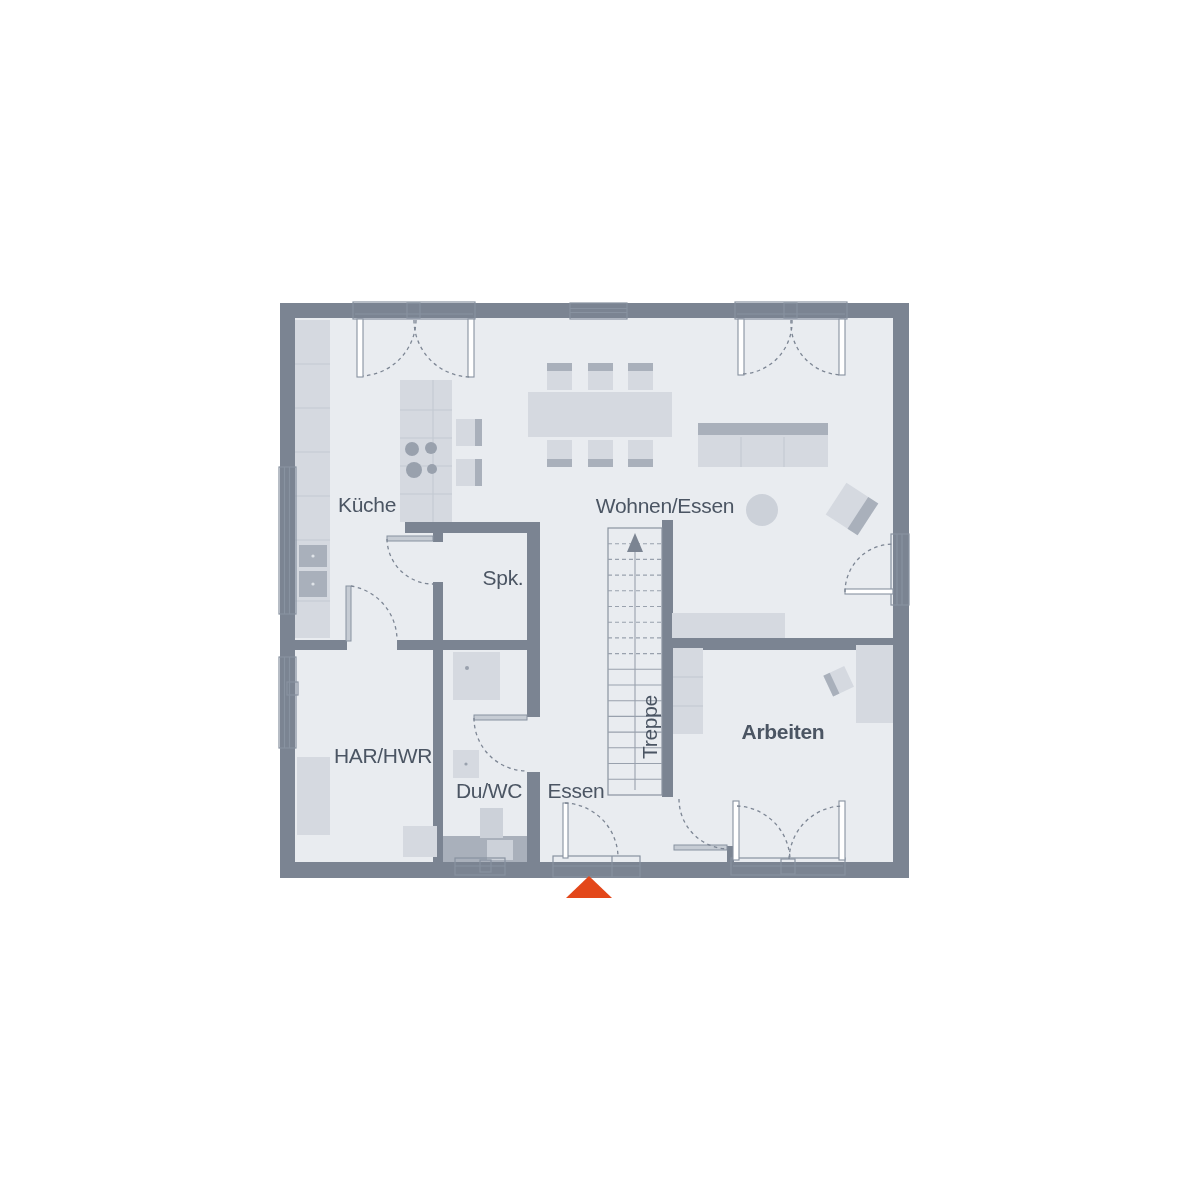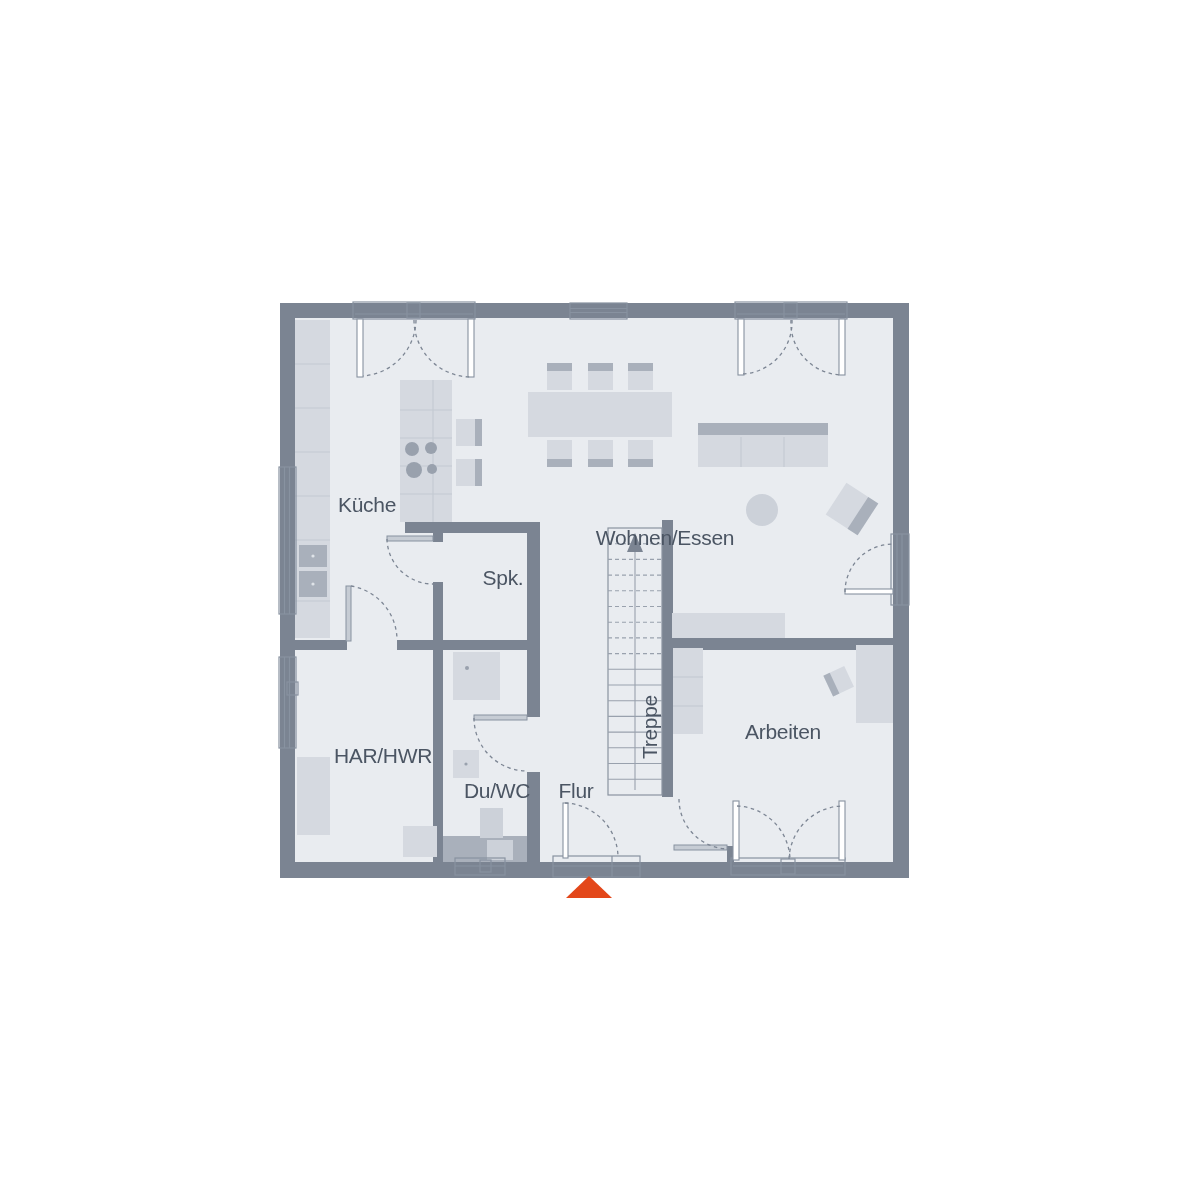--- a/index.html
+++ b/index.html
@@ -262,21 +262,21 @@
   </g>
   <g>
     <rect class="leafg" x="674" y="845" width="53" height="5"></rect>
     <path class="swing" d="M 679 799 A 50 50 0 0 0 729 849"></path>
   </g>
 
   <polygon class="arrowfill" points="589,876 566,898 612,898"></polygon>
 </svg>
 
 <div class="plan-label" style="left:367px;top:505px;">Küche</div>
-<div class="plan-label" style="left:665px;top:506px;margin-top:32px;">Wohnen/Essen</div>
+<div class="plan-label" style="left:665px;top:506px;">Wohnen/Essen</div>
 <div class="plan-label" style="left:503px;top:578px;">Spk.</div>
 <div class="plan-label" style="left:383px;top:732px;margin-top:24px;">HAR/HWR</div>
-<div class="plan-label" style="left:489px;top:791px;margin-left:8px;">Du/WC</div>
-<div class="plan-label" style="left:576px;top:791px;">Flur</div>
-<div class="plan-label" style="left:783px;top:732px;">Arbeiten</div>
+<div class="plan-label" style="left:489px;top:791px;">Du/WC</div>
+<div class="plan-label" style="left:576px;top:791px;">Essen</div>
+<div class="plan-label" style="left:783px;top:732px;font-weight:bold;">Arbeiten</div>
 <div class="plan-label rot" style="left:650px;top:727px;">Treppe</div>
 
 </div>
 
 </body></html>

